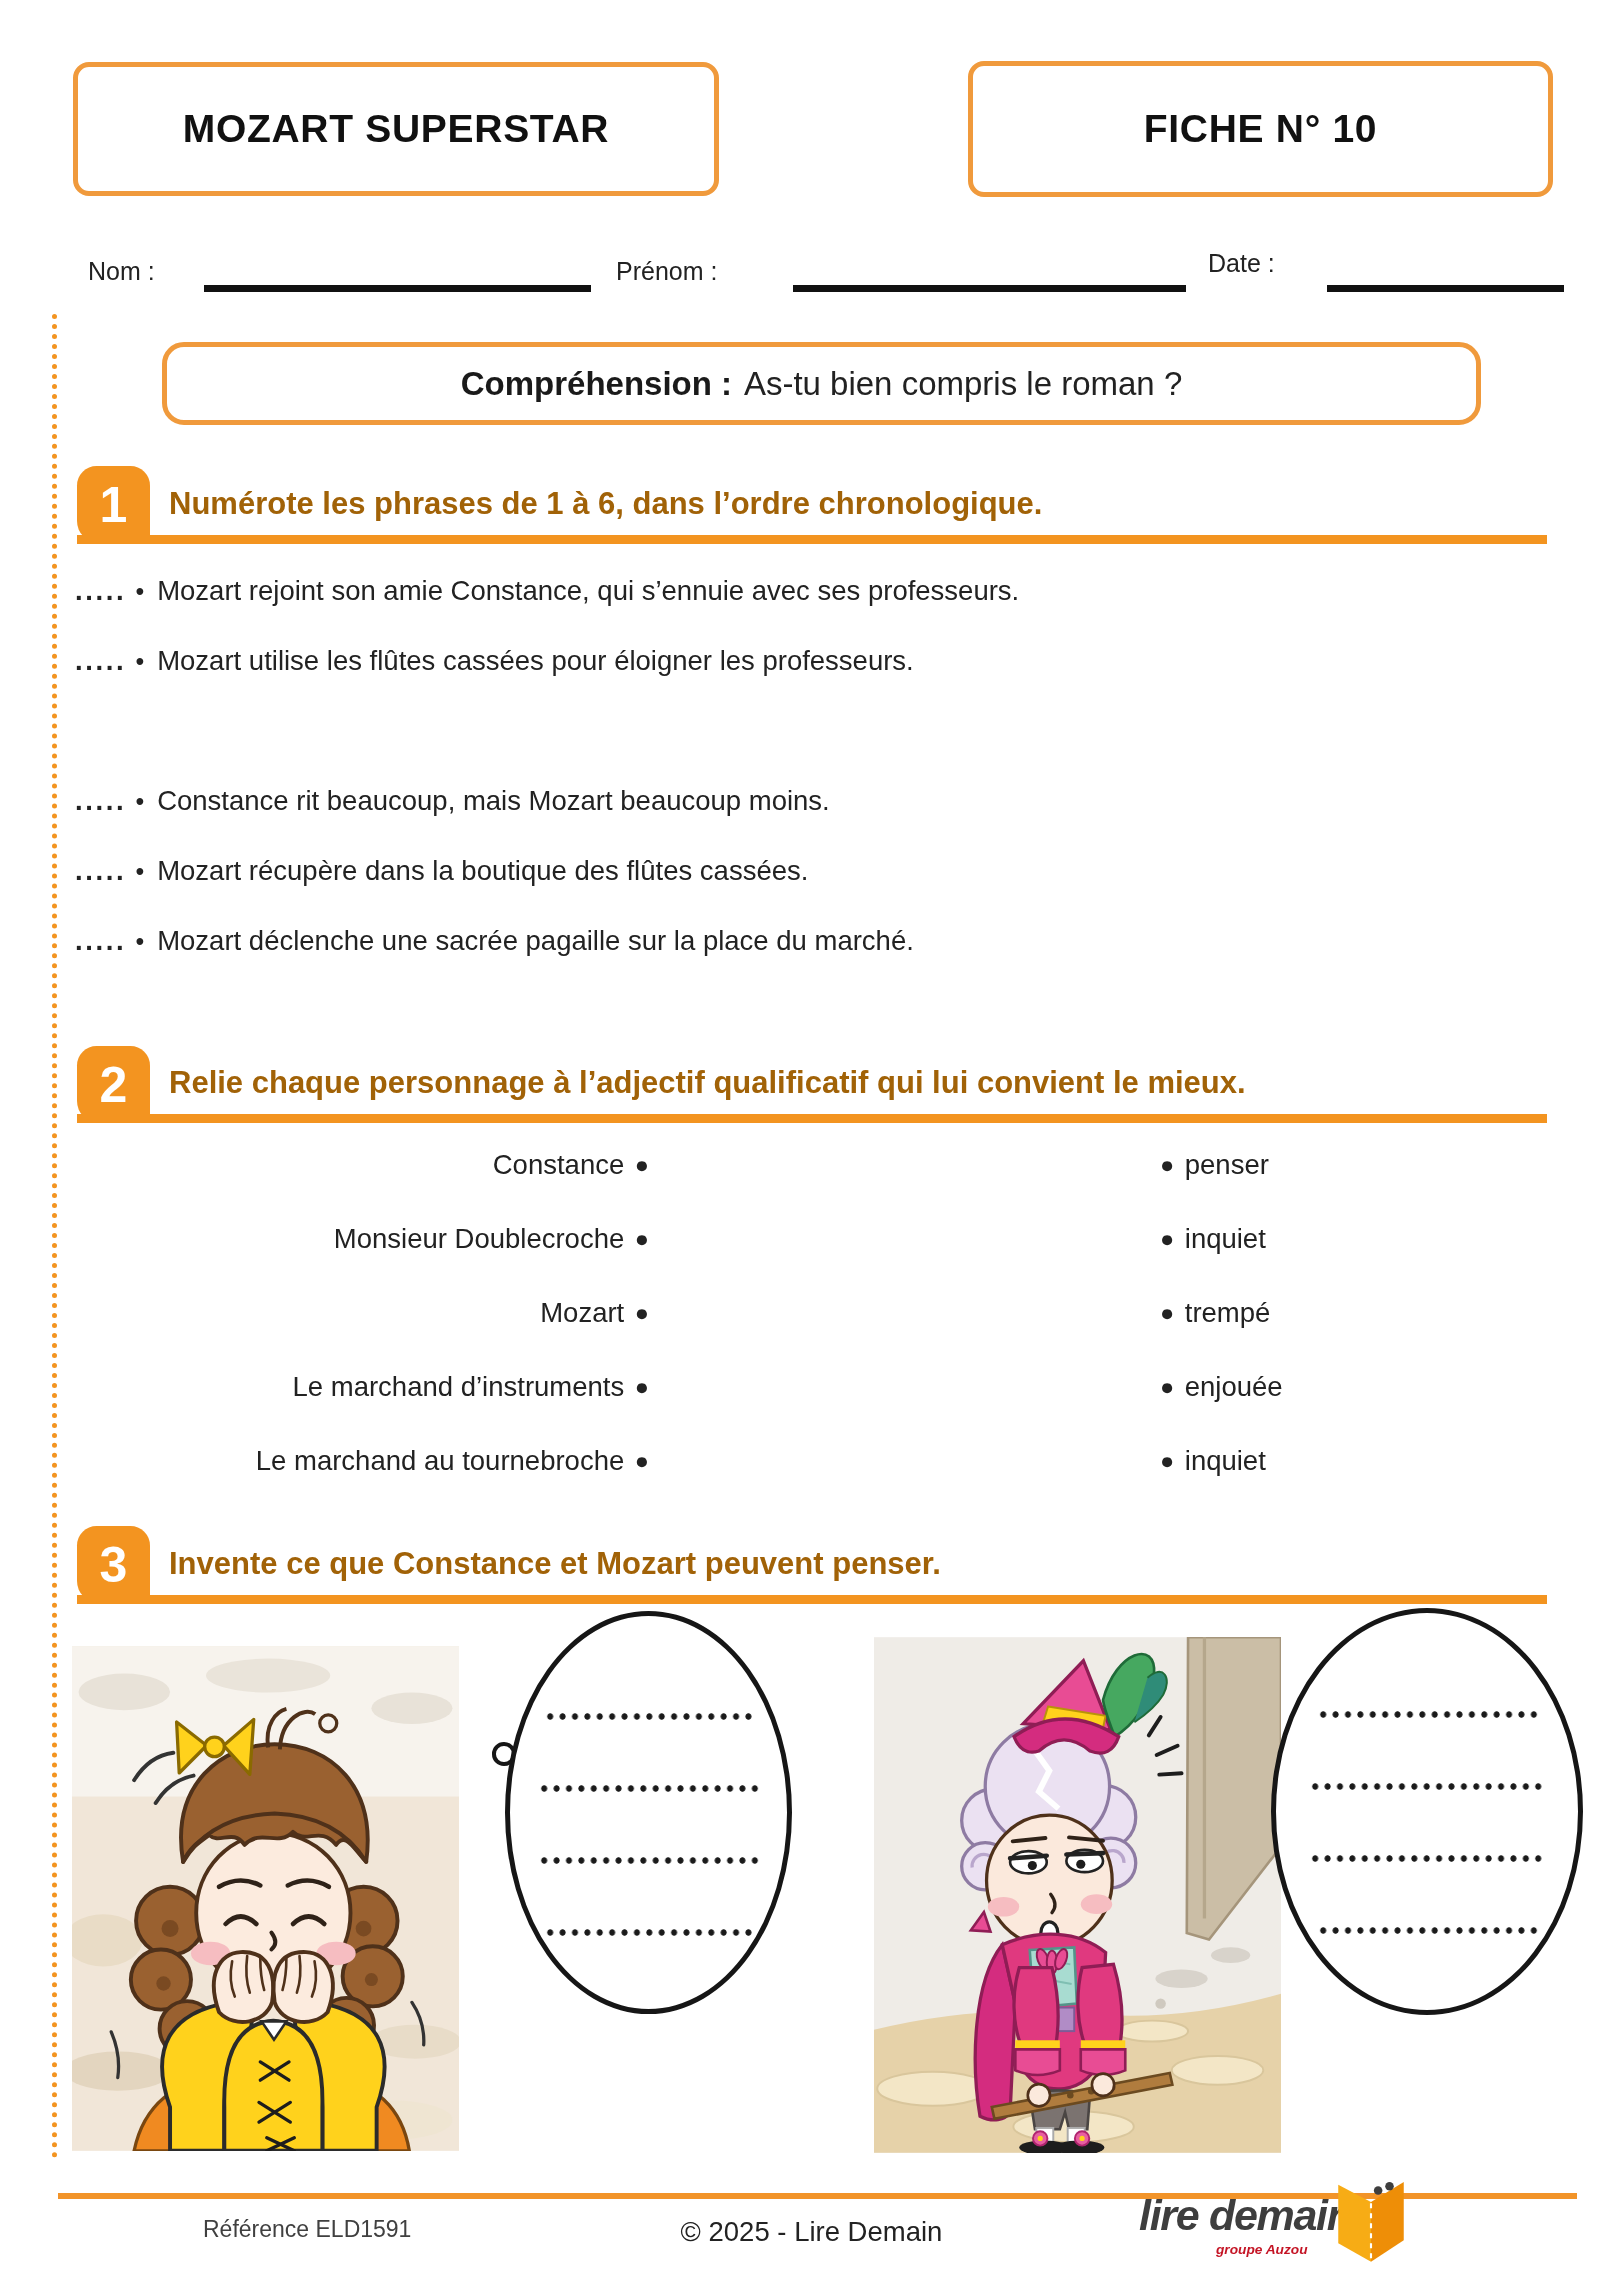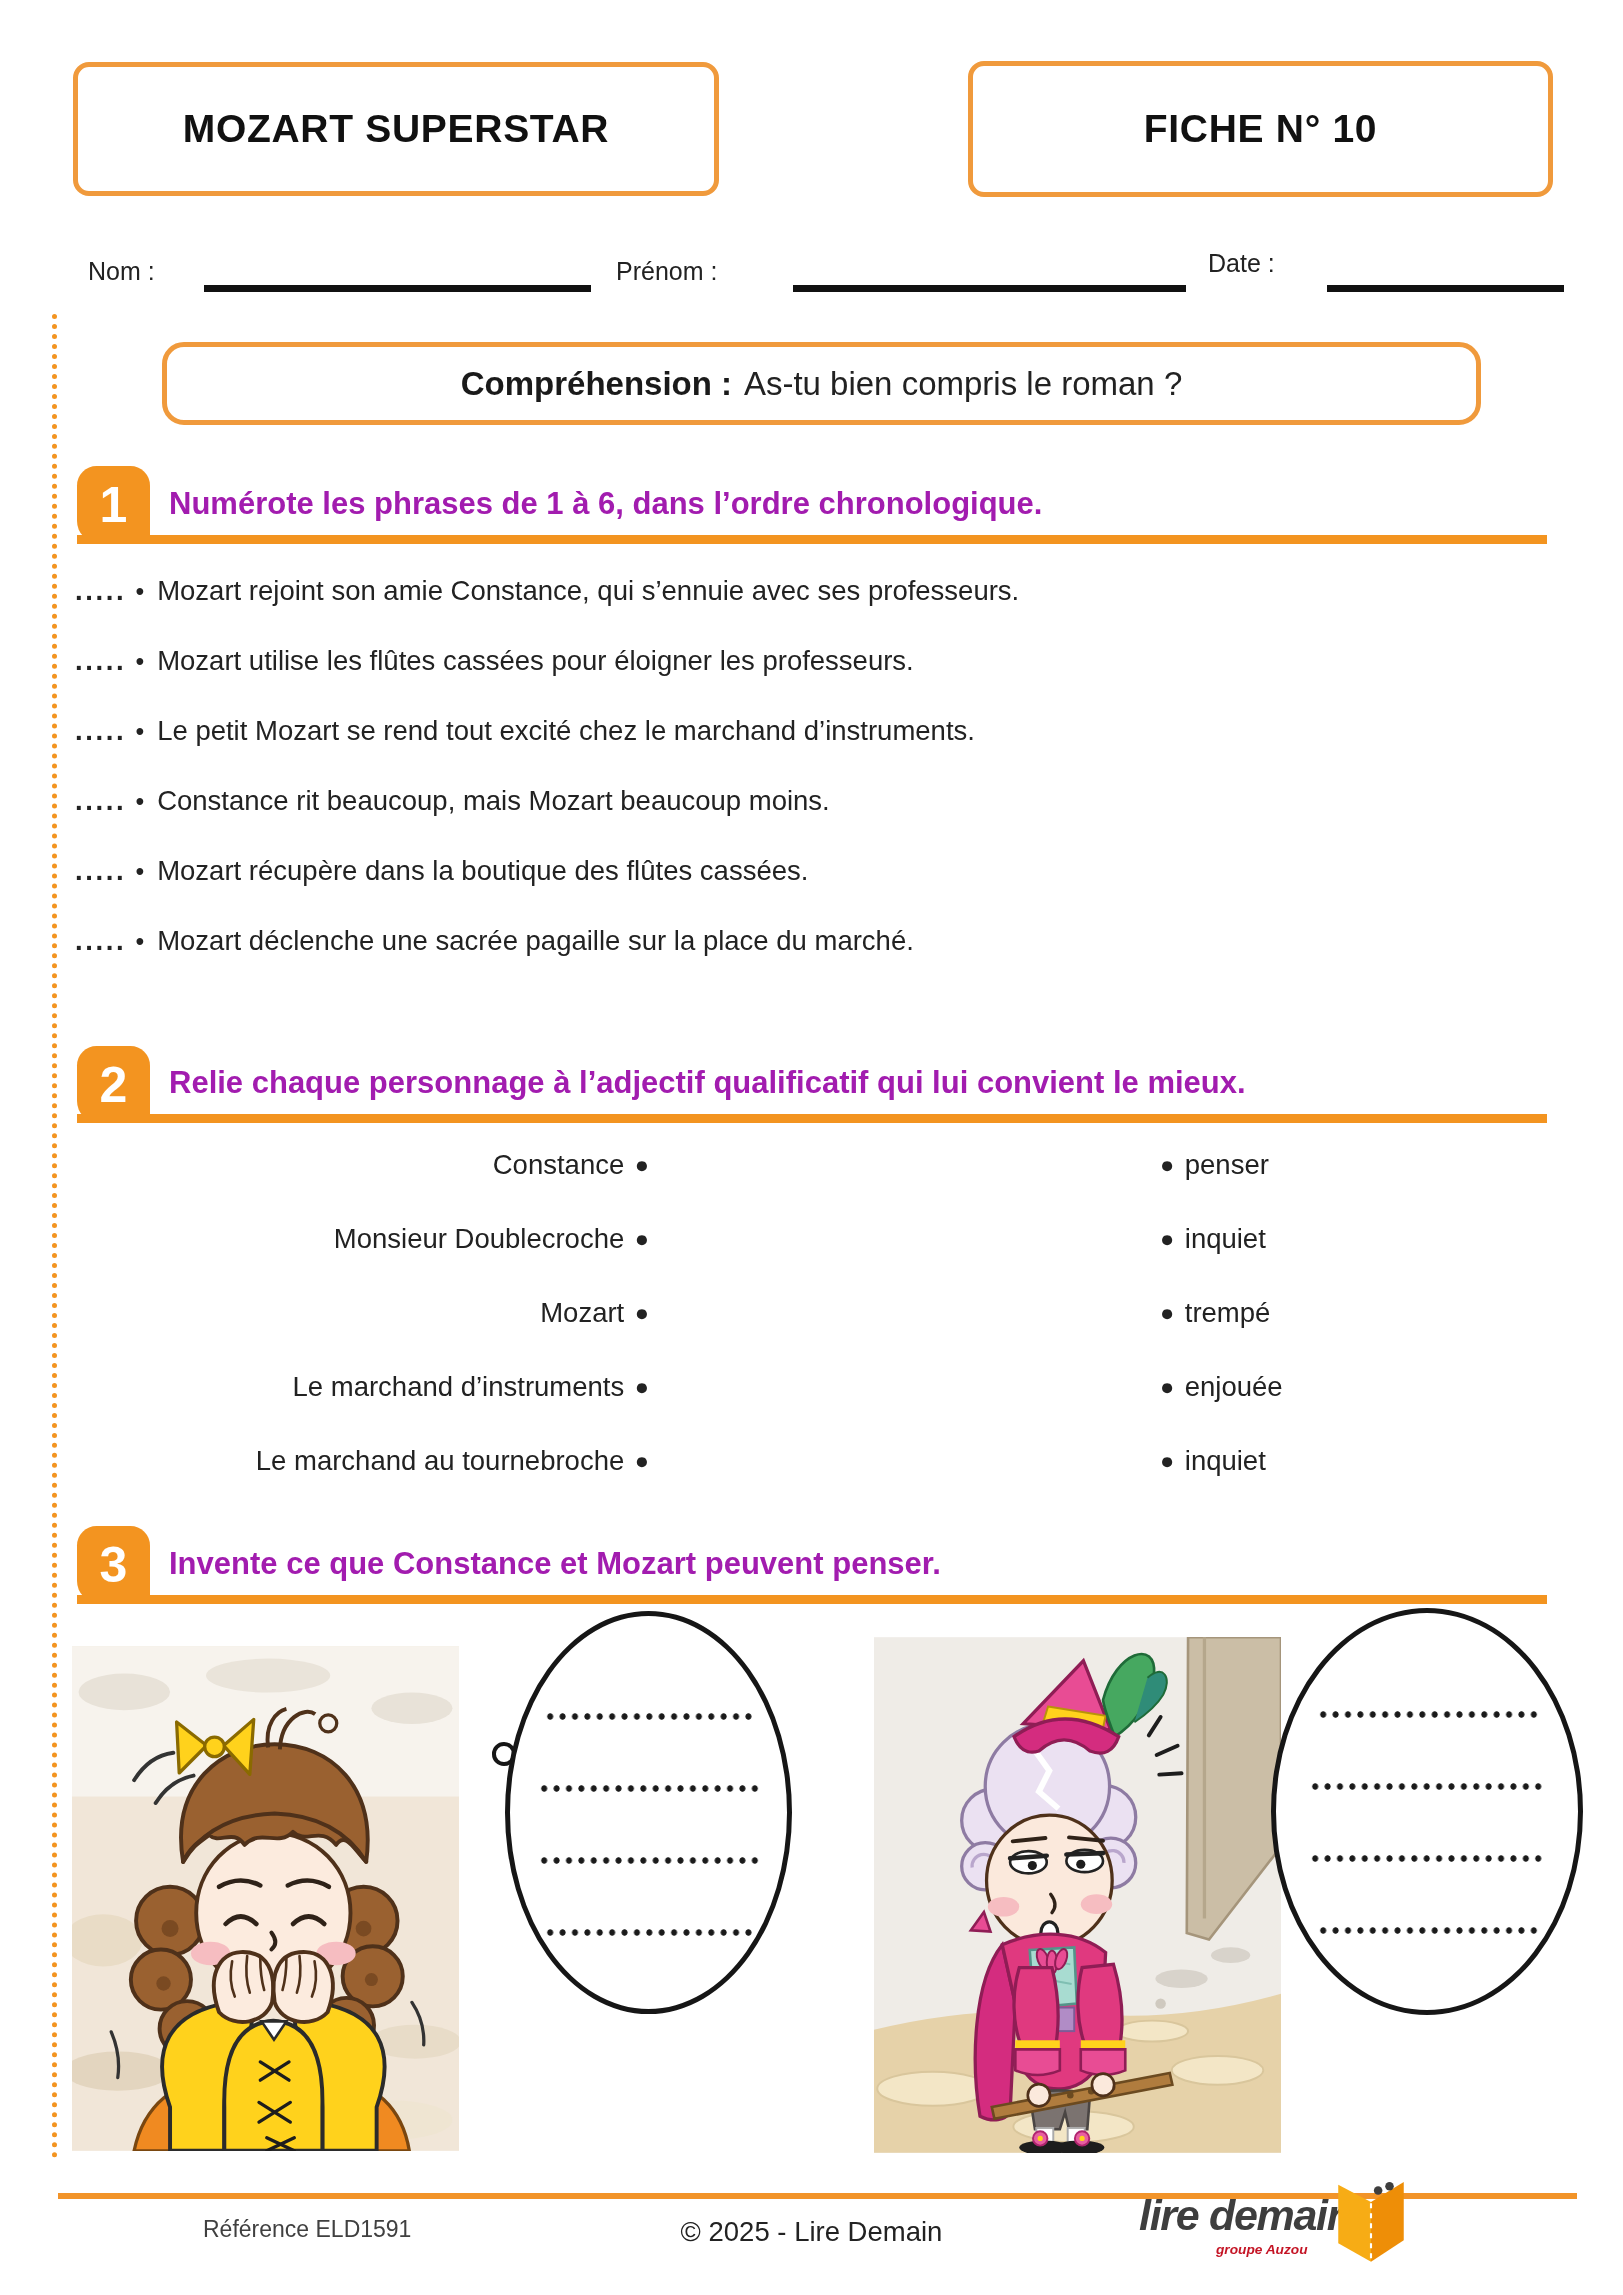--- a/index.html
+++ b/index.html
@@ -18,21 +18,21 @@
   .comp-box{position:absolute;left:162px;top:342px;width:1309px;height:73px;
             border:5.9px solid #F09A3C;border-radius:22px;background:#fff;
             display:flex;align-items:center;justify-content:center;font-size:33px;}
   .comp-bold{font-weight:bold;margin-right:11.8px;}
   .comp-light{color:#222;}
   
   .sec-badge{position:absolute;left:77px;width:73px;height:77px;background:#F39420;
              border-radius:19.6px 19.6px 0 22px;display:flex;align-items:center;justify-content:center;
              color:#fff;font-size:50px;font-weight:bold;z-index:2;}
   .sec-bar{position:absolute;left:77px;width:1470px;height:8.5px;background:#F39420;z-index:1;}
-  .sec-title{position:absolute;left:169px;font-size:31px;font-weight:bold;color:#a21caf;white-space:nowrap;}
+  .sec-title{position:absolute;left:169px;font-size:31px;font-weight:bold;color:#a16207;white-space:nowrap;}
   
   .sent{position:absolute;left:75px;font-size:27.5px;white-space:nowrap;color:#222;}
   .sent .dots{letter-spacing:2.6px;font-weight:bold;}
   .sent .bullet{margin:0 13px 0 9.2px;font-size:25px;}
   
   .m-left{position:absolute;left:73px;width:576px;text-align:right;font-size:27.5px;color:#222;white-space:nowrap;}
   .m-right{position:absolute;left:1160px;font-size:27.5px;color:#222;white-space:nowrap;}
   .mdot{font-size:23.6px;position:relative;top:-1.3px;}
   .m-left .mdot{margin-left:10.5px;}
   .m-right .mdot{margin-right:10.5px;}
@@ -86,23 +86,20 @@
     <span>1</span>
   </div>
   <div class="sec-bar" style="top:535px;"></div>
   <div class="sec-title" style="top:486px;">Numérote les phrases de 1 à 6, dans l’ordre chronologique.</div>
 
   <div class="sent" style="top:575px;">
     <span class="dots">.....</span><span class="bullet">•</span><span>Mozart rejoint son amie Constance, qui s’ennuie avec ses professeurs.</span>
   </div>
   <div class="sent" style="top:645px;">
     <span class="dots">.....</span><span class="bullet">•</span><span>Mozart utilise les flûtes cassées pour éloigner les professeurs.</span>
-  </div>
-  <div class="sent" style="top:715px;">
-    <span class="dots">.....</span><span class="bullet">•</span><span>Le petit Mozart se rend tout excité chez le marchand d’instruments.</span>
   </div>
   <div class="sent" style="top:785px;">
     <span class="dots">.....</span><span class="bullet">•</span><span>Constance rit beaucoup, mais Mozart beaucoup moins.</span>
   </div>
   <div class="sent" style="top:855px;">
     <span class="dots">.....</span><span class="bullet">•</span><span>Mozart récupère dans la boutique des flûtes cassées.</span>
   </div>
   <div class="sent" style="top:925px;">
     <span class="dots">.....</span><span class="bullet">•</span><span>Mozart déclenche une sacrée pagaille sur la place du marché.</span>
   </div>

